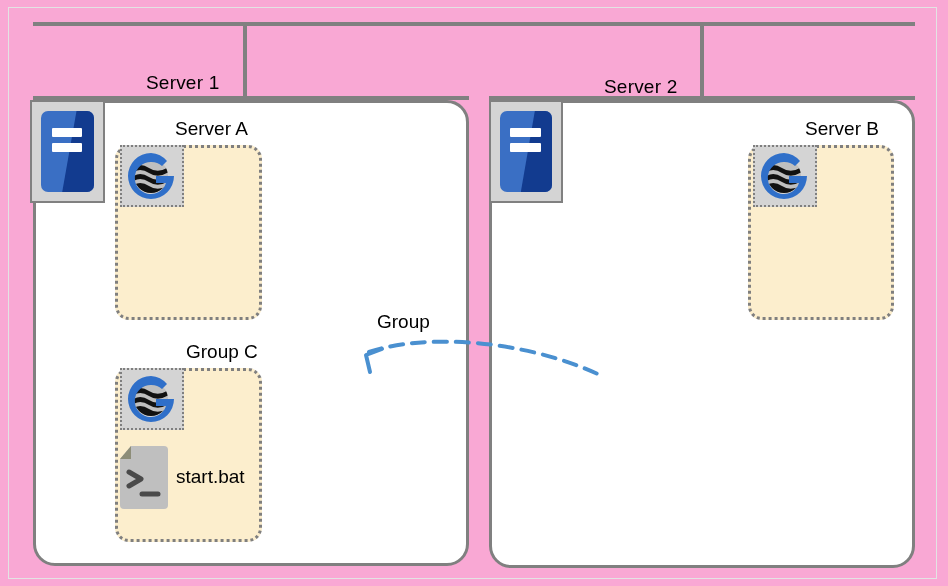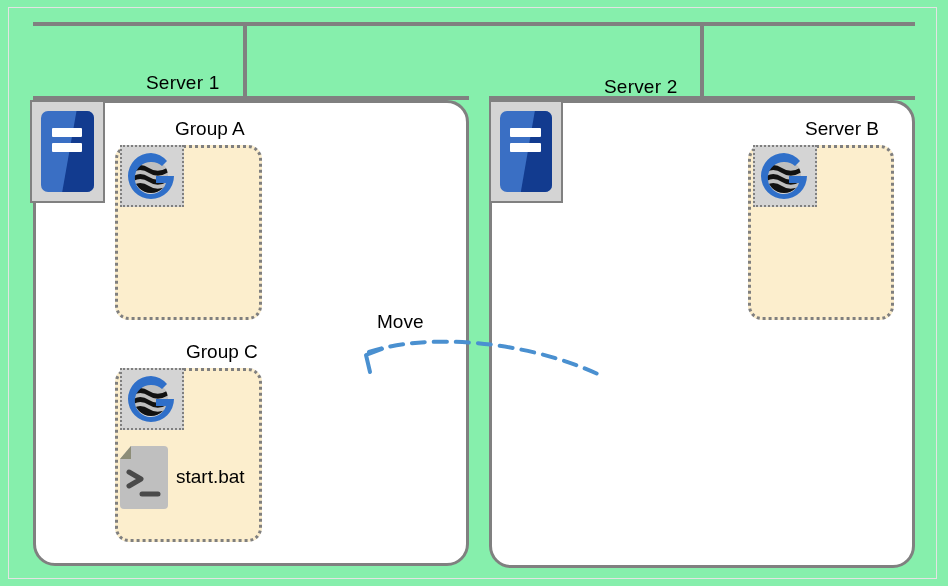--- a/index.html
+++ b/index.html
@@ -8,21 +8,21 @@
     padding: 0;
     background: #ffffff;
   }
   body {
     font-family: "Liberation Sans", sans-serif;
   }
   #canvas {
     position: relative;
     width: 948px;
     height: 586px;
-    background: #86efac;
+    background: #f9a8d4;
     overflow: hidden;
   }
   
   .page-border {
     position: absolute;
     left: 8px;
     top: 7px;
     width: 929px;
     height: 572px;
     border: 1px solid #e3e3e3;
@@ -160,21 +160,21 @@
 
   <div class="server-panel" style="left:33px; top:100px; width:436px; height:466px;"></div>
 
   <div class="server-icon" style="left:30px; top:100px; width:75px; height:103px;">
     <div class="chassis">
       <div class="bar bar1"></div>
       <div class="bar bar2"></div>
     </div>
   </div>
 
-  <div class="group-label" style="left:175px; top:118px;">Group A</div>
+  <div class="group-label" style="left:175px; top:118px;">Server A</div>
   <div class="group-box" style="left:115px; top:145px; width:147px; height:175px;"></div>
   <div class="g-tile" style="left:120px; top:145px; width:64px; height:62px;">
     <svg width="60" height="58" viewBox="0 0 60 58" aria-hidden="true">
       <defs>
         <clipPath id="gclipA">
             <circle cx="29" cy="29" r="17"></circle>
           </clipPath>
       </defs>
       <circle cx="29" cy="29" r="17" fill="#bfbfbf"></circle>
       <g clip-path="url(#gclipA)">
@@ -236,19 +236,19 @@
       <circle cx="29" cy="29" r="17" fill="#bfbfbf"></circle>
       <g clip-path="url(#gclipB)">
         <path d="M10 21 q8 -6 17 0 q9 6 20 -1 l0 5 q-11 7 -20 1 q-9 -6 -17 0 z" fill="#111111"></path>
         <path d="M10 30 q8 -6 17 0 q9 6 20 -1 l0 5 q-11 7 -20 1 q-9 -6 -17 0 z" fill="#111111"></path>
         <path d="M10 39 q8 -6 17 0 q9 6 20 -1 l0 12 l-37 0 z" fill="#111111"></path>
       </g>
       <path d="M29 6 a23 23 0 1 0 23 23 l-18 0 l0 7 l10 0 a16 16 0 1 1 -15 -21 a16 16 0 0 1 11 4 l5 -5 A23 23 0 0 0 29 6 z" fill="#2f6fc9"></path>
     </svg>
   </div>
 
-  <div class="move-label" style="left:377px; top:311px;">Move</div>
+  <div class="move-label" style="left:377px; top:311px;">Group</div>
   <svg class="move-arrow" style="left:352px; top:330px;" width="260" height="50" viewBox="0 0 260 50">
     <path d="M17 22 C 70 4, 170 8, 250 46" fill="none" stroke="#4a90d0" stroke-width="4" stroke-linecap="round" stroke-dasharray="13 9"></path>
     <path d="M30 19 L14 25 L18 42" fill="none" stroke="#4a90d0" stroke-width="4" stroke-linecap="round" stroke-linejoin="round"></path>
   </svg>
 
 </div>
 
 </body></html>

